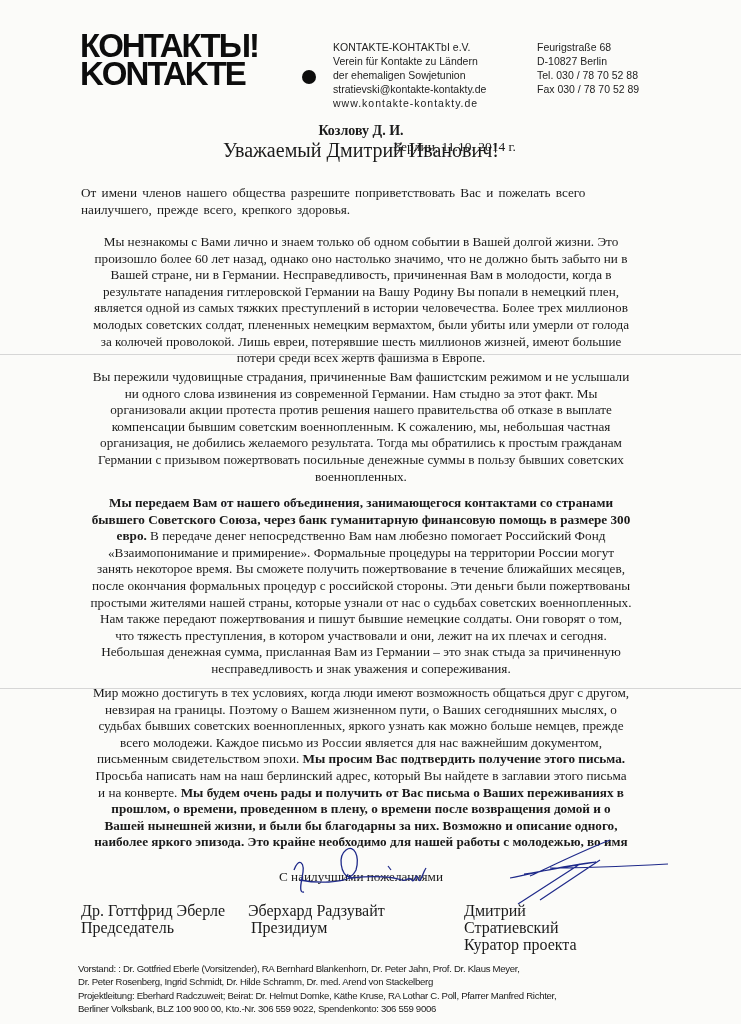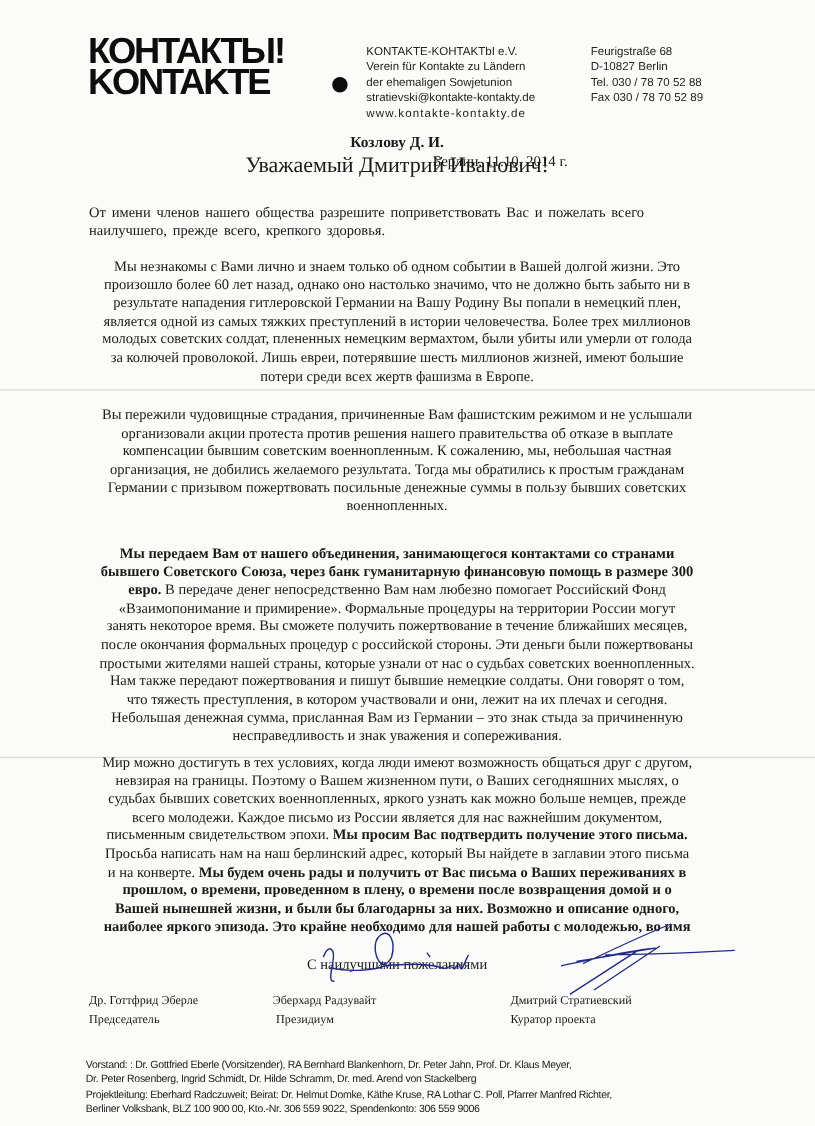--- a/index.html
+++ b/index.html
@@ -42,21 +42,21 @@
   .salutation { top: 142px; font-size: 20px; }
   .p1 { top: 185px; text-align: justify; text-align-last: left; word-spacing: 2px; }
   .p2 { top: 234px; }
   .p3 { top: 369px; }
   .p4 { top: 495px; }
   .p5 { top: 685px; }
   .line { display: block; white-space: nowrap; }
   b { font-weight: bold; }
 
   .closing { top: 869px; font-size: 13.2px; }
-  .sig-block { position: absolute; top: 902px; font-size: 11px; line-height: 17px; }
+  .sig-block { position: absolute; top: 902px; font-size: 16px; line-height: 17px; }
   .sig1 { left: 81px; }
   .sig2 { left: 248px; }
   .sig3 { left: 464px; }
 
   .signature { position: absolute; }
   .signature svg { overflow: visible; }
 
   .footer {
     position: absolute; left: 78px; top: 962px;
     font-family: "Liberation Sans", sans-serif; font-size: 9.6px; line-height: 13.3px;
@@ -99,29 +99,31 @@
   <div class="text salutation">Уважаемый Дмитрий Иванович!</div>
 
   <div class="text p1">
     <span class="line" style="white-space:normal;">От имени членов нашего общества разрешите поприветствовать Вас и пожелать всего</span>
     <span class="line">наилучшего, прежде всего, крепкого здоровья.</span>
   </div>
 
   <div class="text p2">
     <span class="line">Мы незнакомы с Вами лично и знаем только об одном событии в Вашей долгой жизни. Это</span>
     <span class="line">произошло более 60 лет назад, однако оно настолько значимо, что не должно быть забыто ни в</span>
+    <span class="line">Вашей стране, ни в Германии. Несправедливость, причиненная Вам в молодости, когда в</span>
     <span class="line">результате нападения гитлеровской Германии на Вашу Родину Вы попали в немецкий плен,</span>
     <span class="line">является одной из самых тяжких преступлений в истории человечества. Более трех миллионов</span>
     <span class="line">молодых советских солдат, плененных немецким вермахтом, были убиты или умерли от голода</span>
     <span class="line">за колючей проволокой. Лишь евреи, потерявшие шесть миллионов жизней, имеют большие</span>
     <span class="line">потери среди всех жертв фашизма в Европе.</span>
   </div>
 
   <div class="text p3">
     <span class="line">Вы пережили чудовищные страдания, причиненные Вам фашистским режимом и не услышали</span>
+    <span class="line">ни одного слова извинения из современной Германии. Нам стыдно за этот факт. Мы</span>
     <span class="line">организовали акции протеста против решения нашего правительства об отказе в выплате</span>
     <span class="line">компенсации бывшим советским военнопленным. К сожалению, мы, небольшая частная</span>
     <span class="line">организация, не добились желаемого результата. Тогда мы обратились к простым гражданам</span>
     <span class="line">Германии с призывом пожертвовать посильные денежные суммы в пользу бывших советских</span>
     <span class="line">военнопленных.</span>
   </div>
 
   <div class="text p4">
     <b class="line">Мы передаем Вам от нашего объединения, занимающегося контактами со странами</b>
     <b class="line">бывшего Советского Союза, через банк гуманитарную финансовую помощь в размере 300</b>

